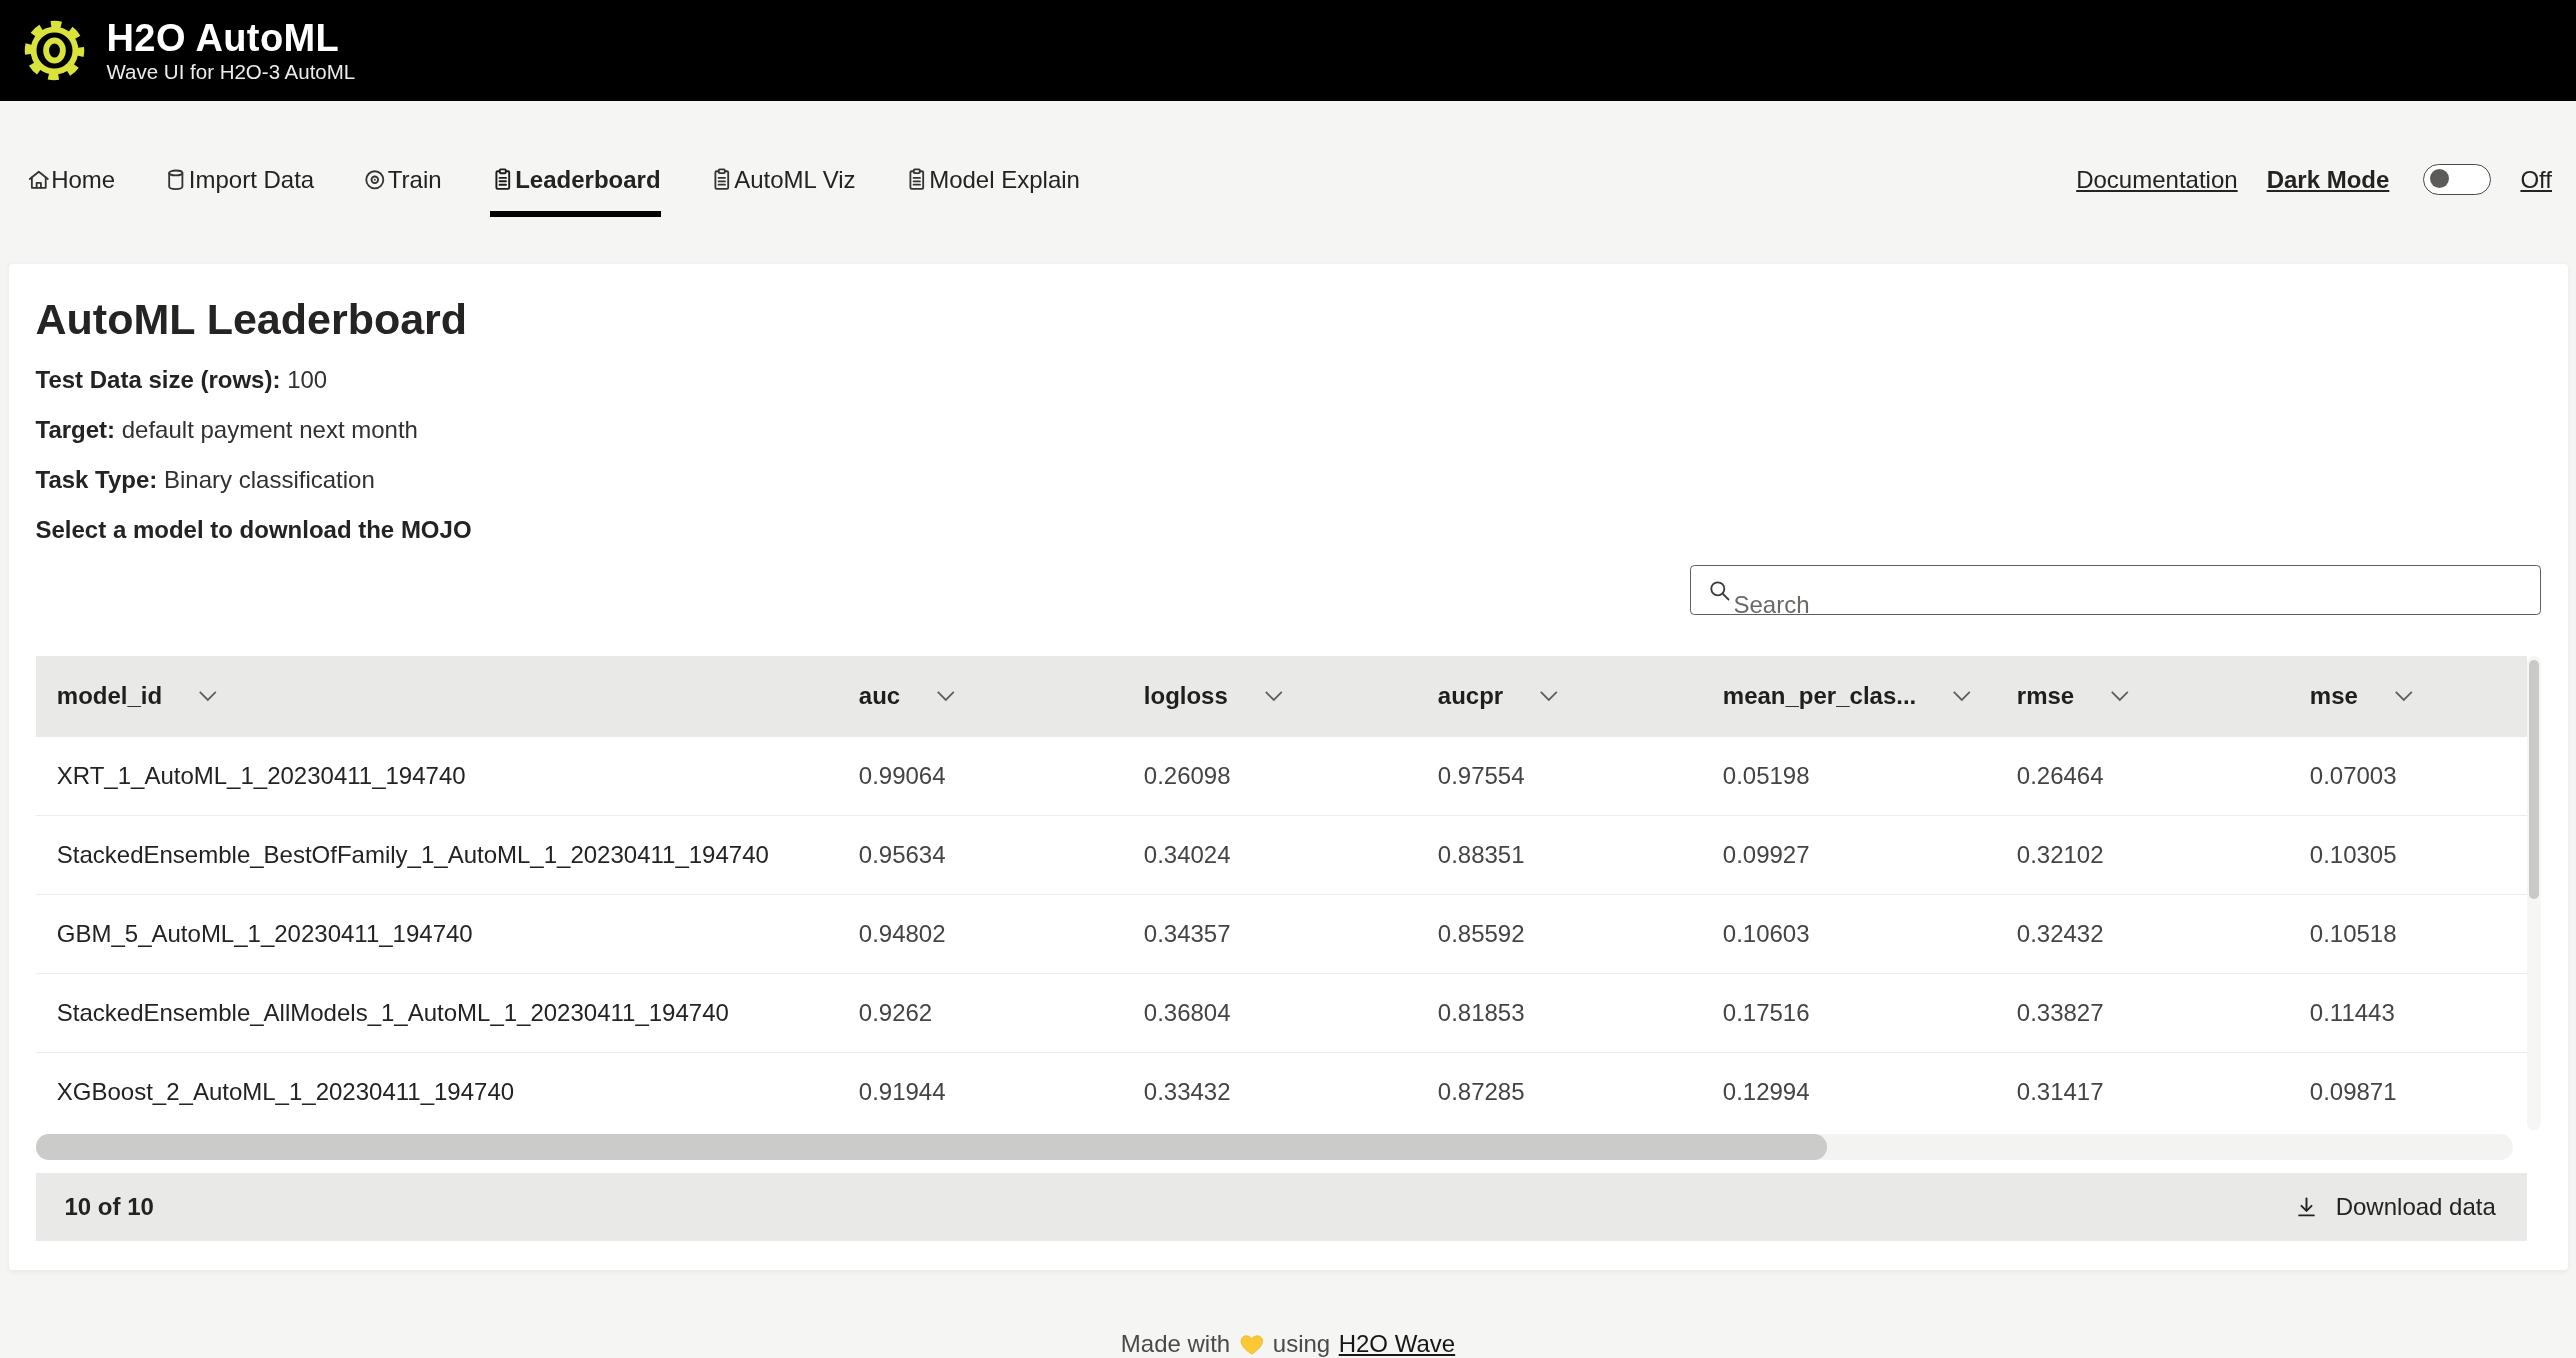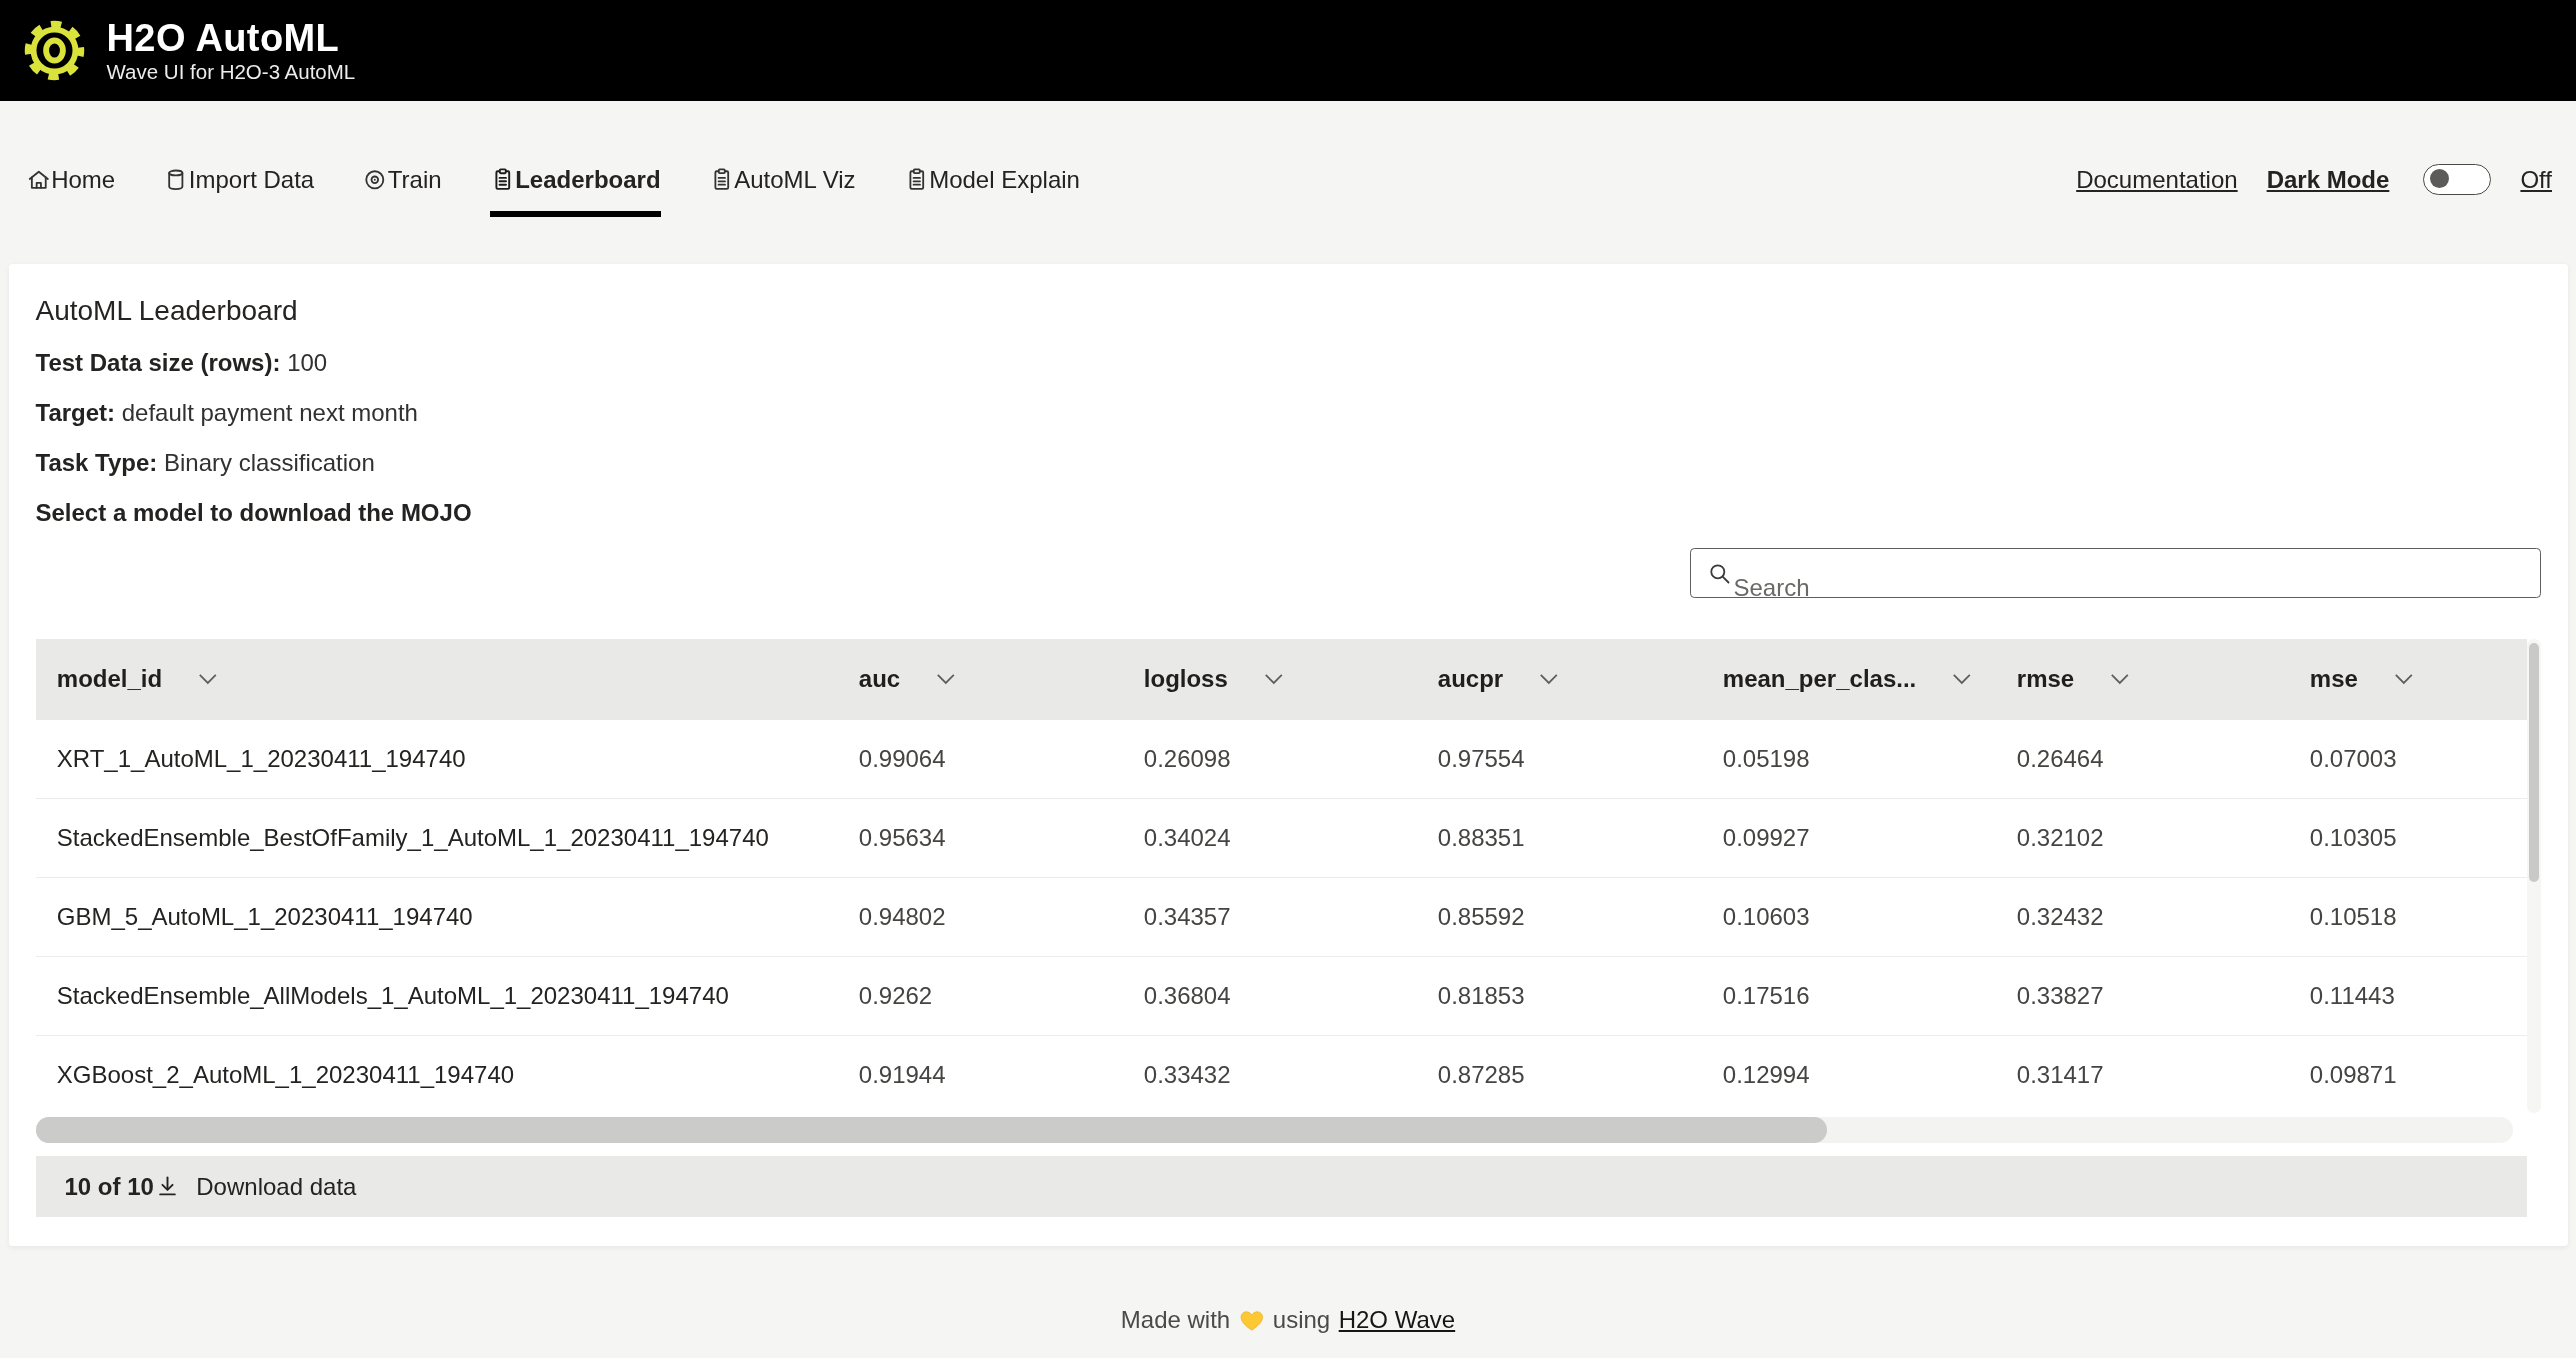--- a/index.html
+++ b/index.html
@@ -42,21 +42,21 @@
     position: absolute; left: 5.1px; top: 4.3px; width: 19px; height: 19px;
     border-radius: 50%; background: #5d5b59;
   }
   .toggle-state { font-size: 24px; color: #242322; }
   
   .card {
     margin: 50px 8.5px 0 8.5px; background: #fff; border-radius: 3.4px;
     box-shadow: 0 1.7px 5.1px rgba(0,0,0,.06);
     padding: 31px 27px 29px 27px;
   }
-  .page-title { font-size: 28px; font-weight: normal; color: #252423; }
+  .page-title { font-size: 43px; font-weight: bold; color: #252423; }
   .meta-line { margin-top: 22px; font-size: 24px; color: #323130; }
   .meta-line .lbl { font-weight: bold; color: #242322; }
   .instruction { margin-top: 22px; font-size: 24px; font-weight: bold; color: #242322; }
   
   .search-row { display: flex; justify-content: flex-end; margin-top: 20.5px; }
   .search-box {
     position: relative; width: 851px; height: 50px;
     border: 1.7px solid #605e5c; border-radius: 4.3px; background: #fff;
   }
   .search-box svg { position: absolute; left: 15.4px; top: 11px; }
@@ -95,22 +95,22 @@
   }
   .hscroll {
     margin-top: 2.6px; height: 25.6px; width: calc(100% - 13.7px);
     background: #f3f3f1; border-radius: 12.8px; position: relative;
   }
   .hscroll .thumb {
     position: absolute; left: 0; top: 0; height: 25.6px; width: 1791px;
     background: #cbcbc9; border-radius: 12.8px;
   }
   .tfoot {
-    margin-top: 13.7px; height: 61px; background: #e9e9e7;
-    display: flex; align-items: center; 
+    margin-top: 13.7px; height: 68px; background: #e9e9e7;
+    display: flex; align-items: center; justify-content: space-between;
     padding: 0 31px 0 29px;
   }
   .row-count { font-size: 24px; font-weight: bold; color: #242322; }
   .download-btn {
     display: flex; align-items: center; gap: 15.4px; cursor: pointer;
     font-size: 24px; color: #242322;
   }
   
   .page-footer {
     margin-top: 60px; display: flex; justify-content: center; align-items: center;

